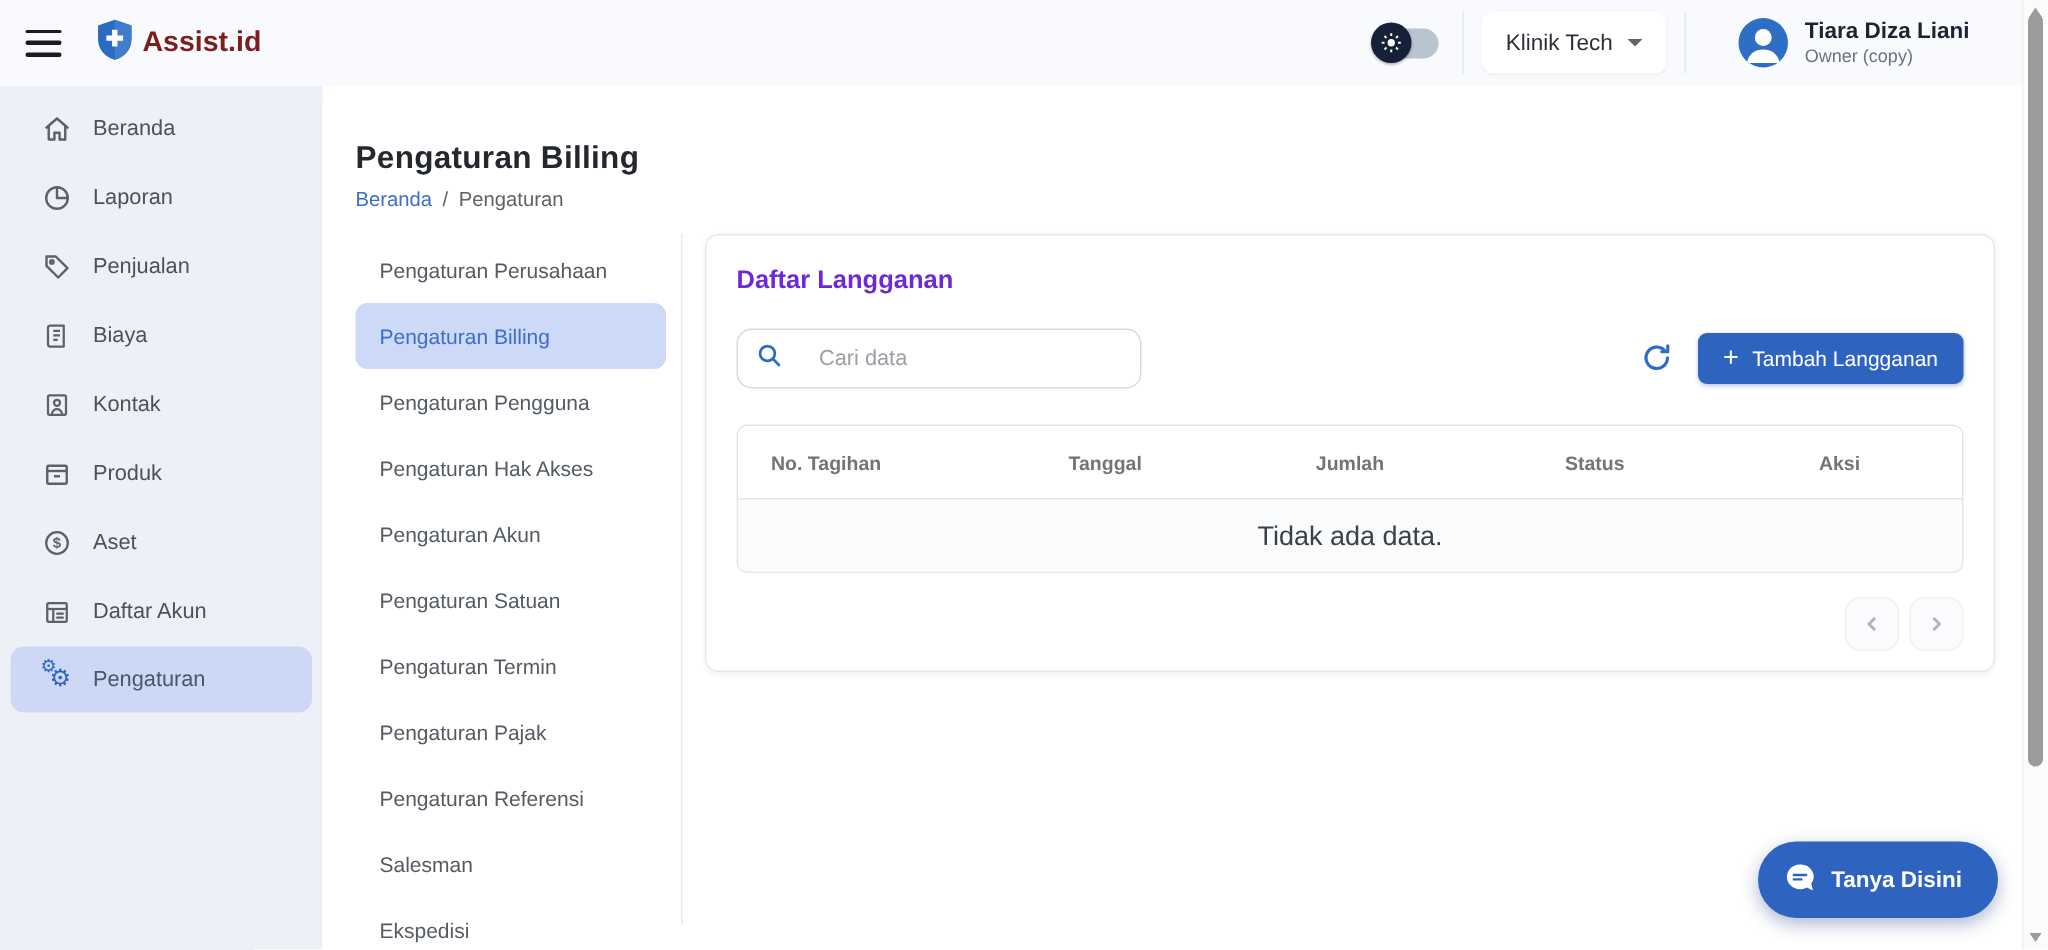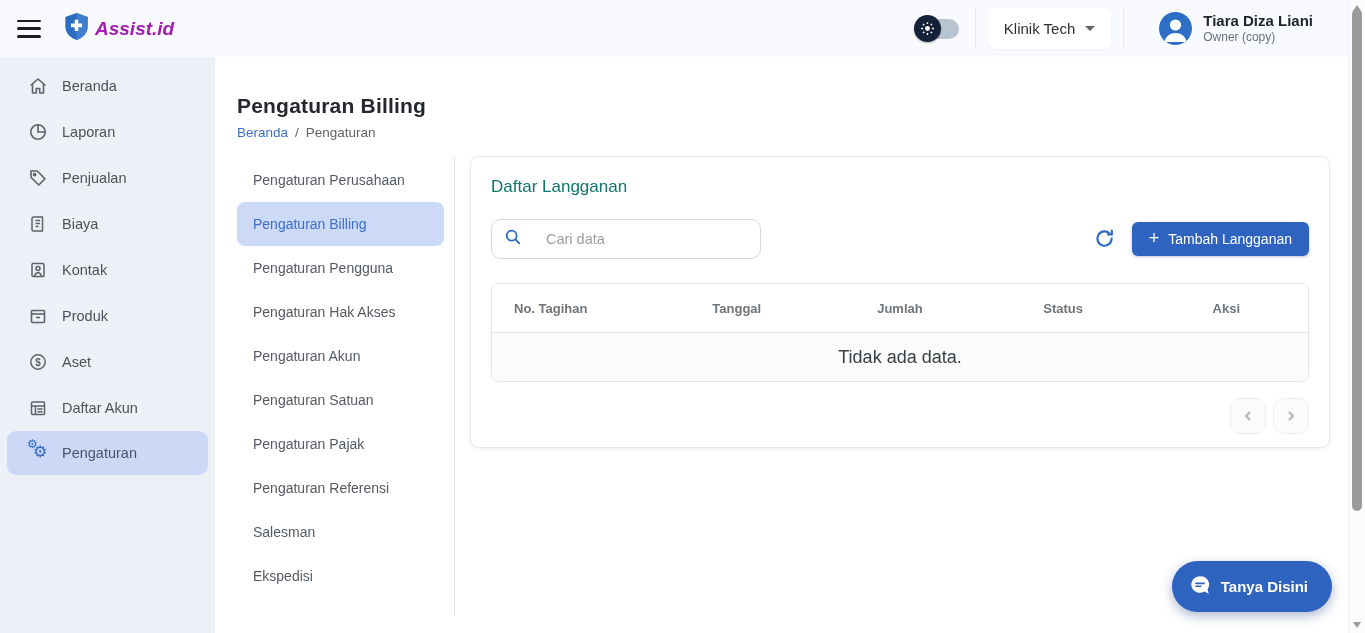--- a/index.html
+++ b/index.html
@@ -10,21 +10,21 @@
   }
 
   
   .topbar {
     position:absolute; top:0; left:0; width:1348px; height:57px;
     background:#f8fafd; display:flex; align-items:center; z-index:5;
   }
   .hamburger { margin-left:17px; width:24px; height:18px; display:flex; flex-direction:column; justify-content:space-between; cursor:pointer; }
   .hamburger span { display:block; height:2.5px; background:#1a1c20; border-radius:2px; }
   .logo { display:flex; align-items:center; margin-left:22px; gap:5px; }
-  .logo-text { font-size:19px; font-weight:700; color:#a21caf;font-style:italic; }
+  .logo-text { font-size:19px; font-weight:700; color:#7f1d1d; }
   .topbar-spacer { flex:1; }
 
   .theme-toggle { position:relative; width:46px; height:28px; cursor:pointer; margin-right:15px; }
   .toggle-track { position:absolute; left:5px; top:4px; width:40px; height:20px; border-radius:10px; background:#b9c4d1; }
   .toggle-thumb { position:absolute; left:0; top:0; width:27px; height:27px; border-radius:50%; background:#152138; display:flex; align-items:center; justify-content:center; box-shadow:0 1px 2px rgba(0,0,0,.3); }
 
   .v-divider { width:1px; height:41px; background:#e4e7ec; }
 
   .company-box {
     margin:0 12px; height:41px; background:#ffffff; border-radius:8px;
@@ -72,21 +72,21 @@
     padding-left:16px; font-size:14px; color:#555b63; cursor:pointer; border-radius:8px;
   }
   .submenu-item.active { background:#ccd9f7; color:#3d6ec9; }
 
   
   .card {
     margin-left:15px; width:860px; height:292px; background:#fff;
     border:1px solid #e7e9ee; border-radius:9px;
     box-shadow:0 1px 4px rgba(20,30,60,.07); padding:20px;
   }
-  .card-title { font-size:17px; font-weight:400; color:#0f766e; }
+  .card-title { font-size:17px; font-weight:700; color:#6d28d9; }
 
   .toolbar { display:flex; align-items:center; margin-top:22px; }
   .search-box {
     width:270px; height:40px; border:1px solid #d6dade; border-radius:10px;
     display:flex; align-items:center; padding:0 12px; gap:24px; background:#fff;
   }
   .search-box input {
     border:none; outline:none; font-size:14.5px; flex:1; color:#3c4043;
     font-family:"Liberation Sans", sans-serif; background:transparent;
   }
@@ -286,20 +286,21 @@
 
   <div class="content-row">
 
     <div class="submenu">
       <div class="submenu-item">Pengaturan Perusahaan</div>
       <div class="submenu-item active">Pengaturan Billing</div>
       <div class="submenu-item">Pengaturan Pengguna</div>
       <div class="submenu-item">Pengaturan Hak Akses</div>
       <div class="submenu-item">Pengaturan Akun</div>
       <div class="submenu-item">Pengaturan Satuan</div>
+      <div class="submenu-item">Pengaturan Termin</div>
       <div class="submenu-item">Pengaturan Pajak</div>
       <div class="submenu-item">Pengaturan Referensi</div>
       <div class="submenu-item">Salesman</div>
       <div class="submenu-item">Ekspedisi</div>
     </div>
 
     <section class="card">
       <h2 class="card-title">Daftar Langganan</h2>
 
       <div class="toolbar">

